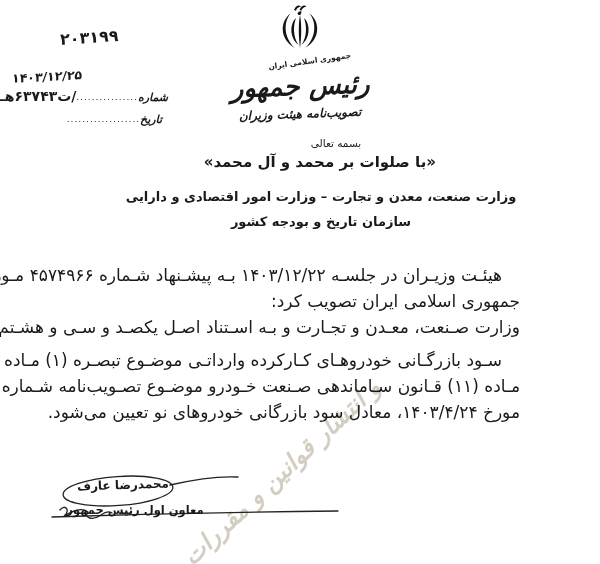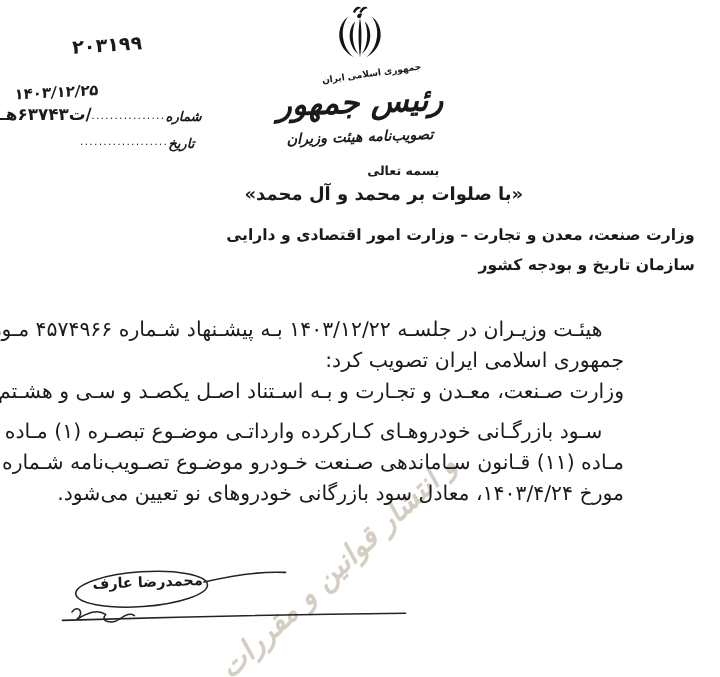--- a/index.html
+++ b/index.html
@@ -25,25 +25,25 @@
   .emblem{display:block;margin:0 auto;}
   .country{display:inline-block;font-size:7.5px;font-weight:700;transform:rotate(-8deg) translateX(10px);
     margin-top:-2px;white-space:nowrap;}
   .office{font-size:26px;font-weight:700;font-style:italic;line-height:30px;margin-top:2px;
     transform:rotate(-2deg);white-space:nowrap;}
   .doctype{font-size:12px;font-weight:700;font-style:italic;margin-top:6px;white-space:nowrap;
     transform:rotate(-2deg);}
 
   
   .invocation{position:absolute;left:236px;top:137px;width:200px;text-align:center;direction:rtl;}
-  .besmellah{font-size:10.5px;font-weight:700;}
+  .besmellah{font-size:10.5px;font-weight:400;}
   .salawat{font-size:15px;font-weight:700;margin-top:4px;white-space:nowrap;}
 
   
-  .addressees{position:absolute;left:63px;top:189px;width:516px;direction:rtl;}
+  .addressees{position:absolute;left:63px;top:189px;width:516px;text-align:center;direction:rtl;}
   .addr1{font-size:13px;font-weight:700;white-space:nowrap;}
   .addr2{font-size:13px;font-weight:700;margin-top:10px;white-space:nowrap;}
 
   
   .docbody{position:absolute;left:55px;top:262px;width:465px;direction:rtl;}
   .bline{height:26px;line-height:26px;font-size:17px;font-weight:400;white-space:nowrap;
     text-align:right;overflow:visible;}
   .bline.just{text-align:justify;text-align-last:justify;}
   .bline.indent{padding-right:18px;}
   .p2{margin-top:7px;}
@@ -123,15 +123,16 @@
   <div class="signature">
     <svg class="sig-svg" width="310" height="75" viewBox="0 0 310 75" aria-hidden="true">
       <g stroke="#232323" fill="none" stroke-width="1.3" stroke-linecap="round">
         <ellipse cx="70" cy="26" rx="55" ry="14.5" transform="rotate(-4 70 26)"></ellipse>
         <path d="M122 20 C148 14 172 11 190 12"></path>
         <path d="M4 52 C100 49 200 47 290 46"></path>
         <path d="M12 45 c5,-7 11,1 4,6 c9,-5 17,-9 24,-4 c-5,6 5,9 13,3 c4,-3 8,-4 11,-2"></path>
       </g>
     </svg>
     <div class="sig-name">محمدرضا عارف</div>
+    <div class="sig-title">معاون اول رئیس جمهور</div>
   </div>
 
 </div>
 
 </body></html>

